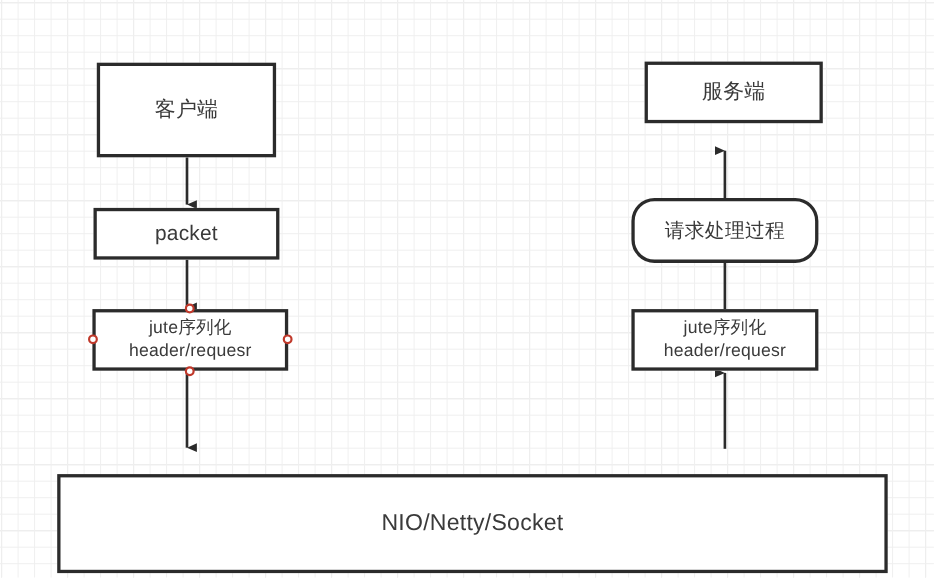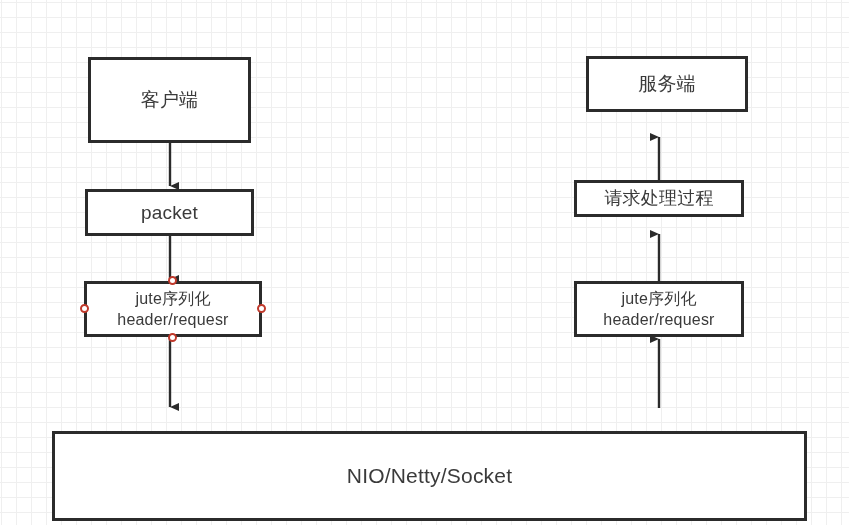--- a/index.html
+++ b/index.html
@@ -48,21 +48,21 @@
     white-space: pre-line;
     letter-spacing: 0.2px;
   }
   .node .label { display: block; width: 100%; }
 
   .n-client   { left: 88px;  top: 57px;  width: 163px; height: 86px;  font-size: 19px; }
   .n-packet   { left: 85px;  top: 189px; width: 169px; height: 47px;  font-size: 19px; }
   .n-jute-l   { left: 84px;  top: 281px; width: 178px; height: 56px;  font-size: 16px; }
   .n-nio      { left: 52px;  top: 431px; width: 755px; height: 90px;  font-size: 21px; }
   .n-server   { left: 574px; top: 56px;  width: 162px; height: 56px;  font-size: 19px; margin-left: 12px; }
-  .n-process  { left: 574px; top: 180px; width: 170px; height: 37px;  font-size: 18px; }
+  .n-process  { left: 574px; top: 180px; width: 170px; height: 59px;  font-size: 18px; border-radius: 21px; }
   .n-jute-r   { left: 574px; top: 281px; width: 170px; height: 56px;  font-size: 16px; }
 
   
   #edges {
     position: absolute;
     left: 0; top: 0;
     width: 849px;
     height: 525px;
     pointer-events: none;
   }

